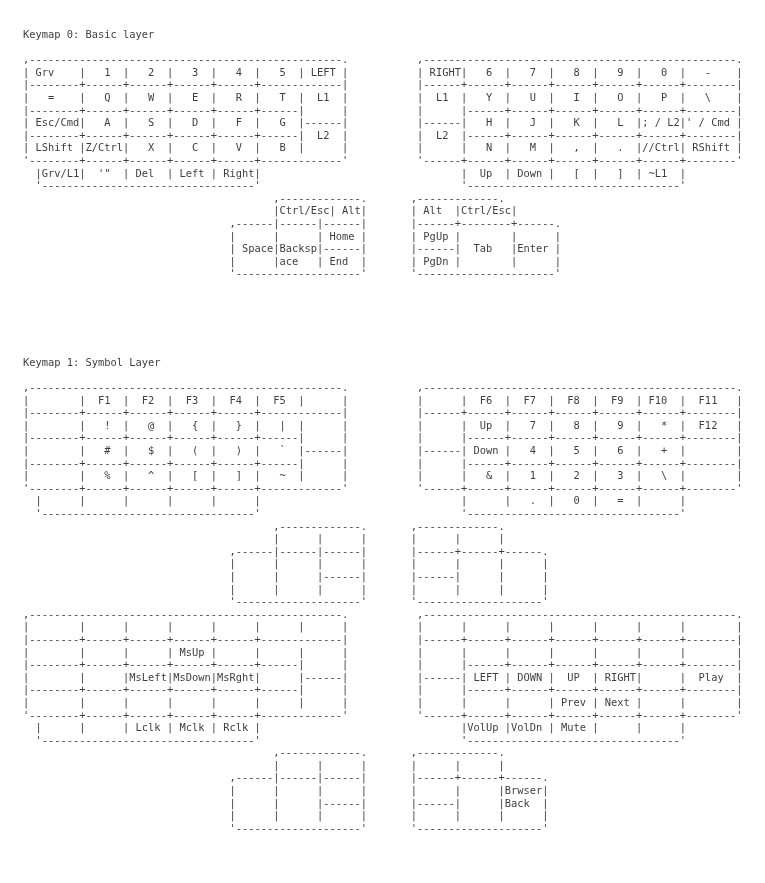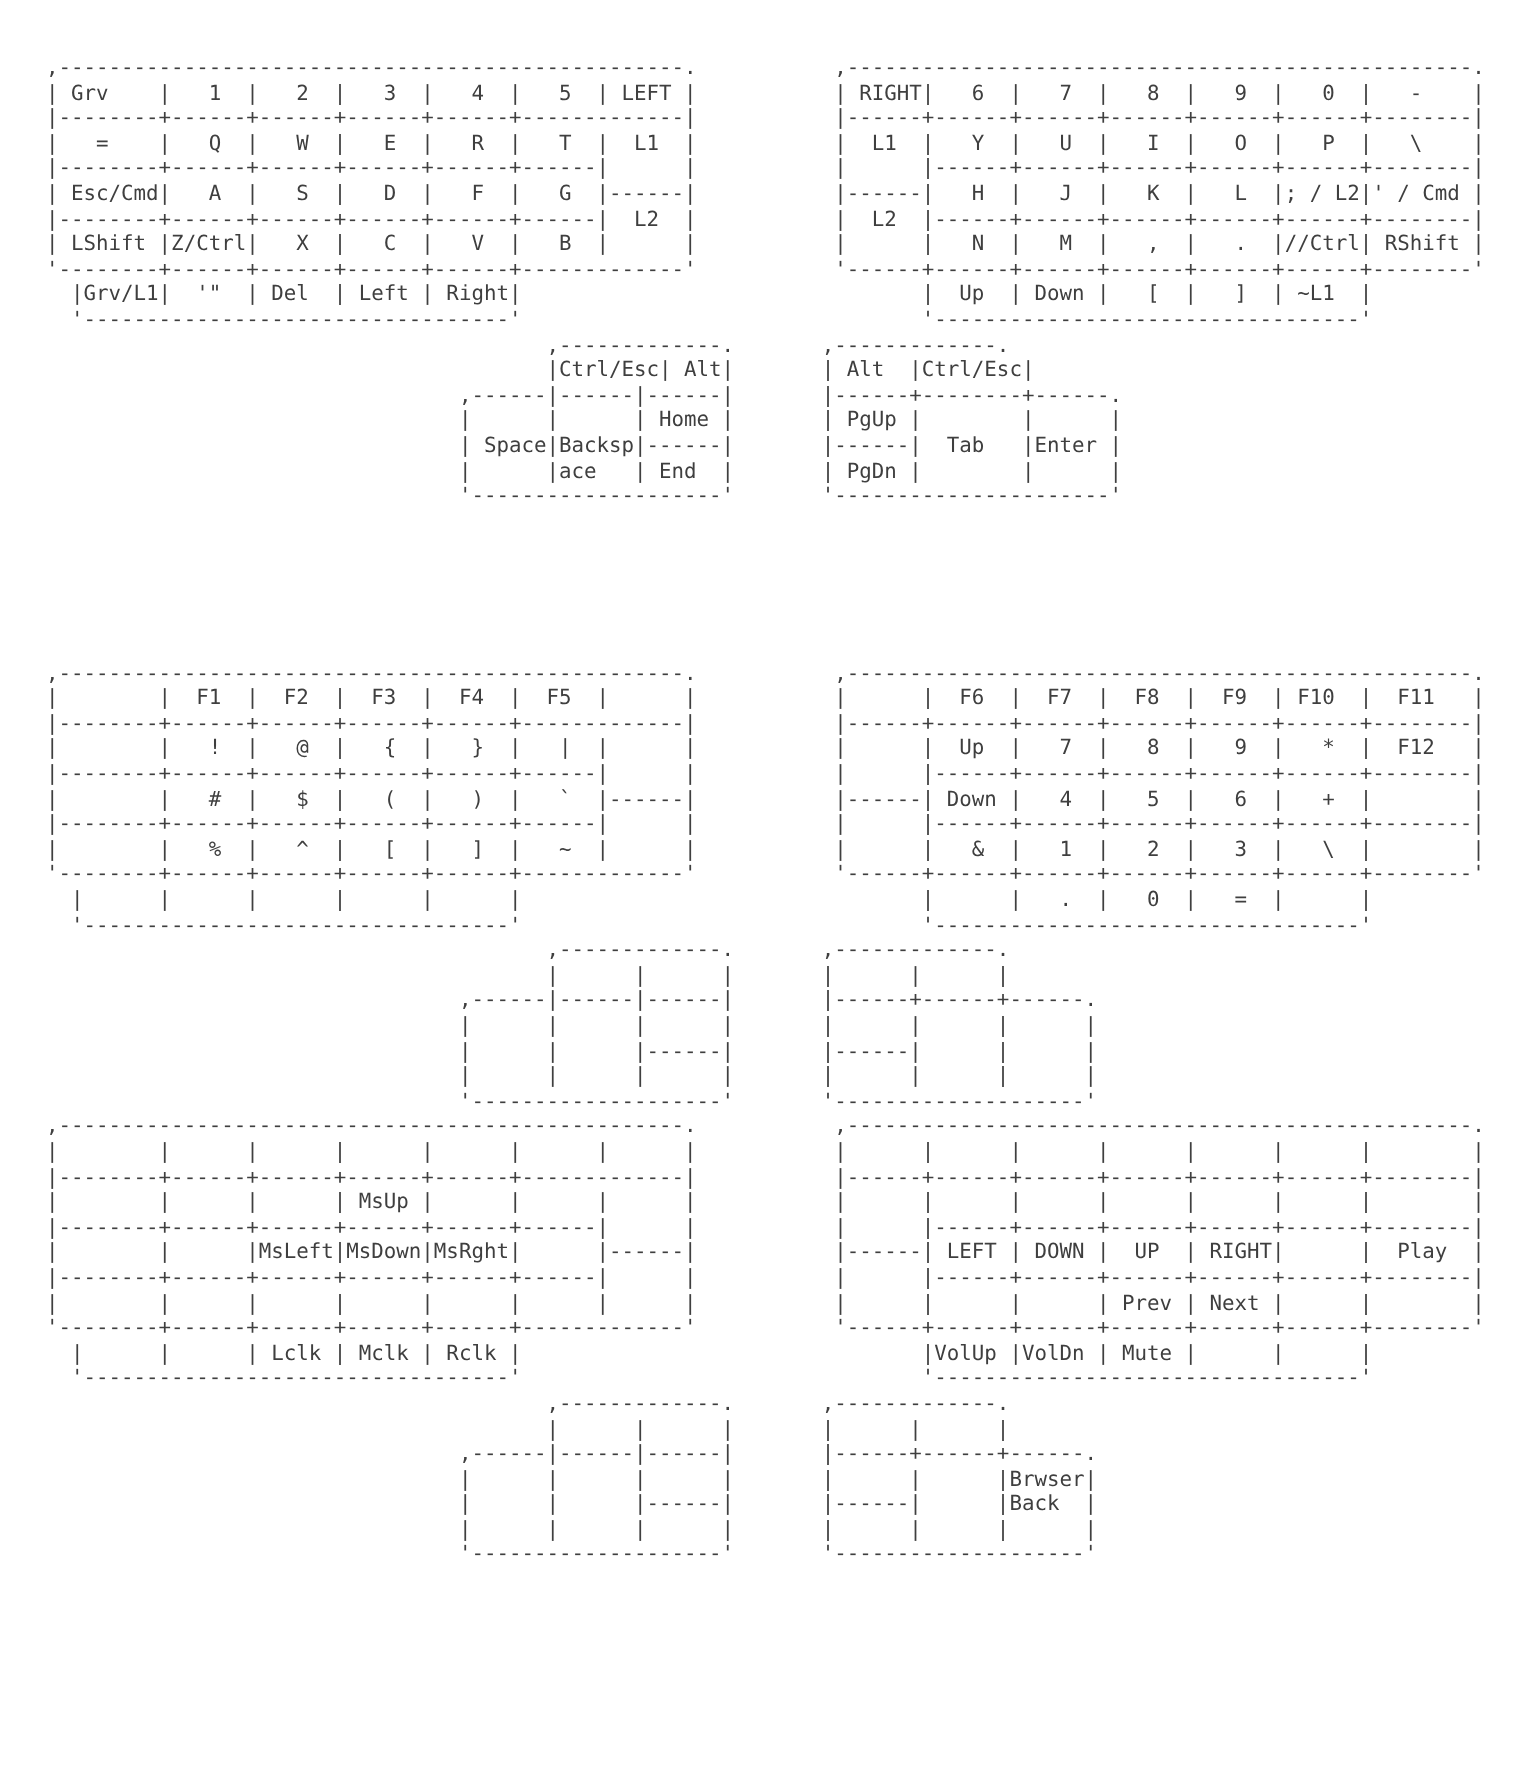--- a/index.html
+++ b/index.html
@@ -36,20 +36,21 @@
     color: #3f3f3f;
     letter-spacing: 0;
   }
 </style>
 </head>
 <body>
 
 <div class="doc">
 
   <section class="keymap-section gap-large">
+    <div class="keymap-title">Keymap 0: Basic layer</div>
     <pre class="ascii">,--------------------------------------------------.           ,--------------------------------------------------.
 | Grv    |   1  |   2  |   3  |   4  |   5  | LEFT |           | RIGHT|   6  |   7  |   8  |   9  |   0  |   -    |
 |--------+------+------+------+------+-------------|           |------+------+------+------+------+------+--------|
 |   =    |   Q  |   W  |   E  |   R  |   T  |  L1  |           |  L1  |   Y  |   U  |   I  |   O  |   P  |   \    |
 |--------+------+------+------+------+------|      |           |      |------+------+------+------+------+--------|
 | Esc/Cmd|   A  |   S  |   D  |   F  |   G  |------|           |------|   H  |   J  |   K  |   L  |; / L2|' / Cmd |
 |--------+------+------+------+------+------|  L2  |           |  L2  |------+------+------+------+------+--------|
 | LShift |Z/Ctrl|   X  |   C  |   V  |   B  |      |           |      |   N  |   M  |   ,  |   .  |//Ctrl| RShift |
 '--------+------+------+------+------+-------------'           '------+------+------+------+------+------+--------'
   |Grv/L1|  '"  | Del  | Left | Right|                                |  Up  | Down |   [  |   ]  | ~L1  |
@@ -57,20 +58,21 @@
                                         ,-------------.       ,-------------.
                                         |Ctrl/Esc| Alt|       | Alt  |Ctrl/Esc|
                                  ,------|------|------|       |------+--------+------.
                                  |      |      | Home |       | PgUp |        |      |
                                  | Space|Backsp|------|       |------|  Tab   |Enter |
                                  |      |ace   | End  |       | PgDn |        |      |
                                  '--------------------'       '----------------------'</pre>
   </section>
 
   <section class="keymap-section gap-none">
+    <div class="keymap-title">Keymap 1: Symbol Layer</div>
     <pre class="ascii">,--------------------------------------------------.           ,--------------------------------------------------.
 |        |  F1  |  F2  |  F3  |  F4  |  F5  |      |           |      |  F6  |  F7  |  F8  |  F9  | F10  |  F11   |
 |--------+------+------+------+------+-------------|           |------+------+------+------+------+------+--------|
 |        |   !  |   @  |   {  |   }  |   |  |      |           |      |  Up  |   7  |   8  |   9  |   *  |  F12   |
 |--------+------+------+------+------+------|      |           |      |------+------+------+------+------+--------|
 |        |   #  |   $  |   (  |   )  |   `  |------|           |------| Down |   4  |   5  |   6  |   +  |        |
 |--------+------+------+------+------+------|      |           |      |------+------+------+------+------+--------|
 |        |   %  |   ^  |   [  |   ]  |   ~  |      |           |      |   &amp;  |   1  |   2  |   3  |   \  |        |
 '--------+------+------+------+------+-------------'           '------+------+------+------+------+------+--------'
   |      |      |      |      |      |                                |      |   .  |   0  |   =  |      |

